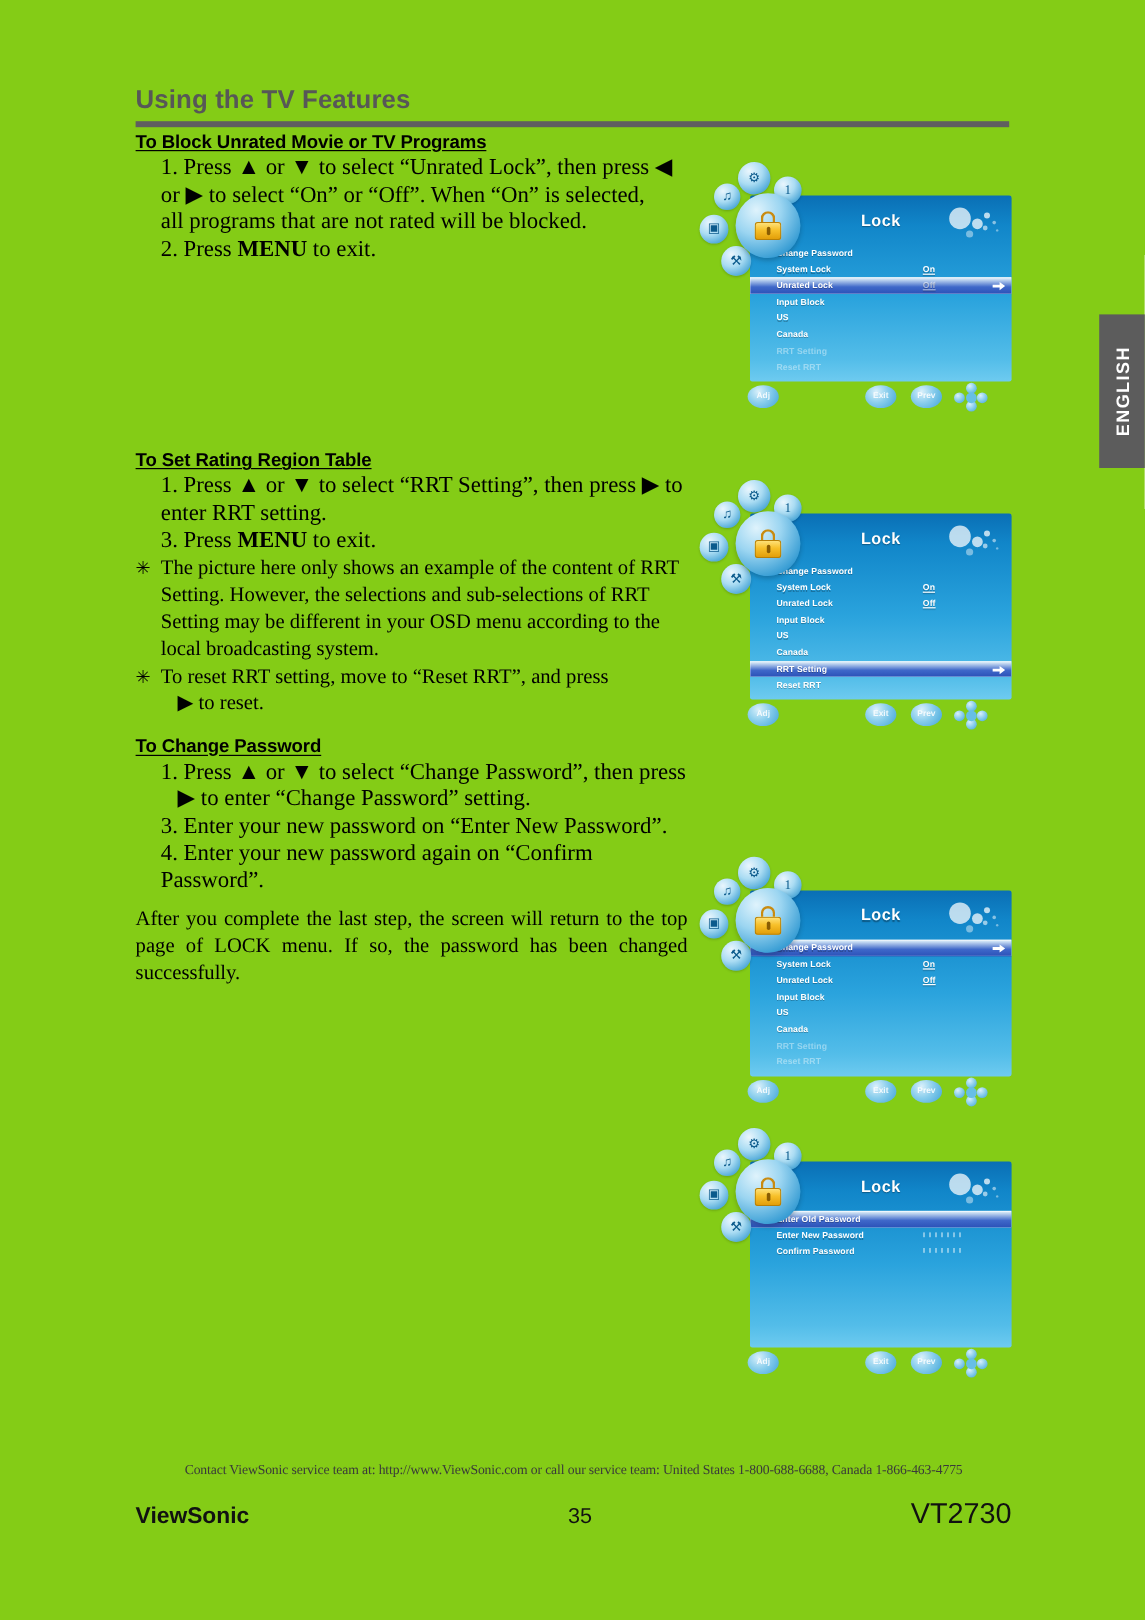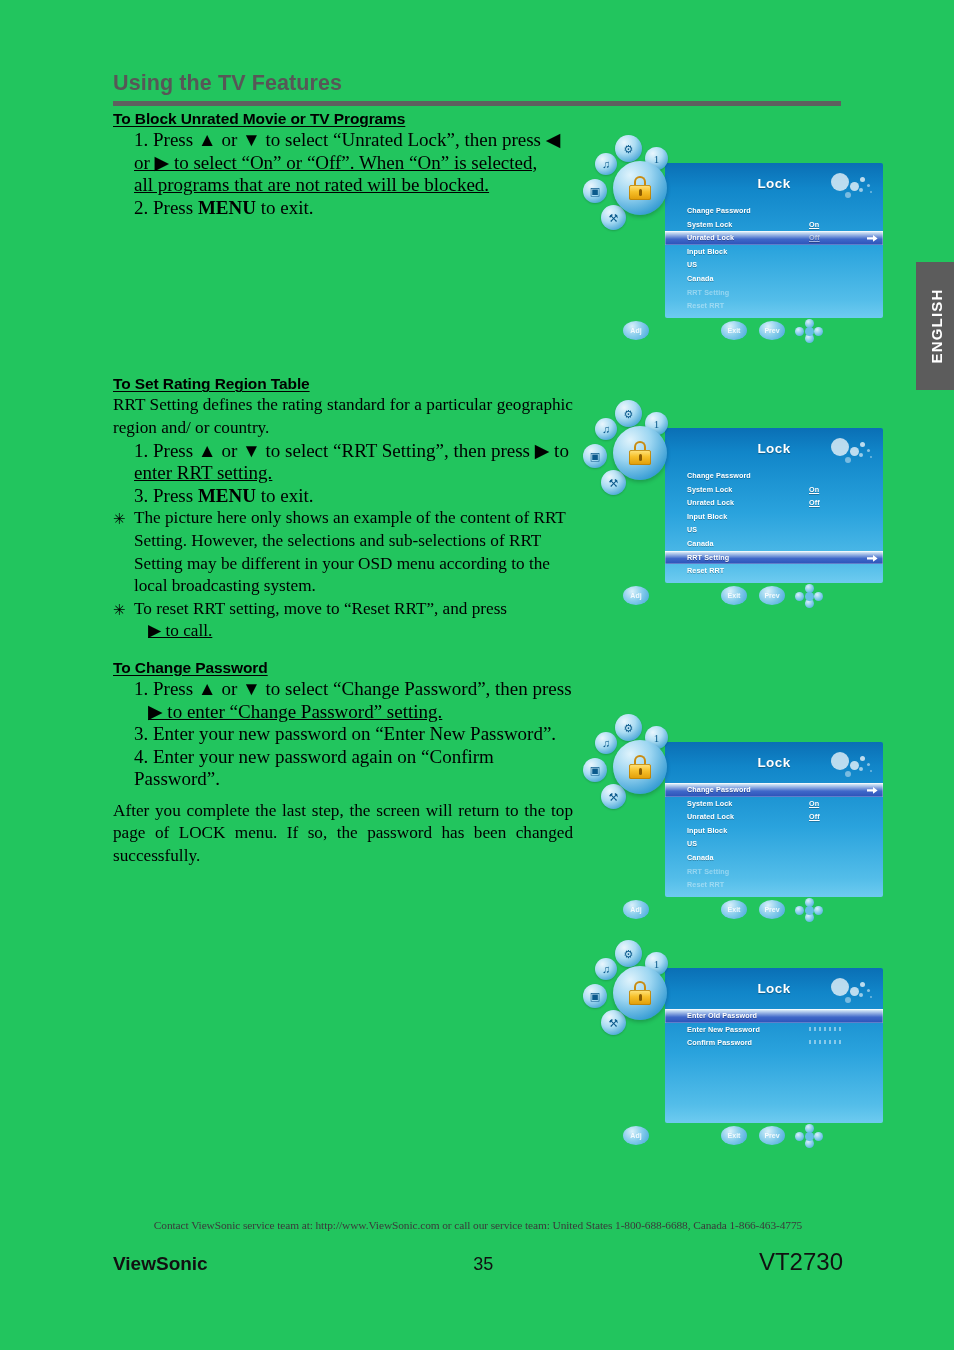--- a/index.html
+++ b/index.html
@@ -2,21 +2,21 @@
 <html><head>
 <meta charset="utf-8">
 <style>
   * { box-sizing: border-box; margin: 0; padding: 0; }
   html, body {
     width: 954px; height: 1350px;
     background: #ffffff;
     font-family: "Liberation Serif", "DejaVu Serif", serif;
     overflow: hidden;
   }
-  .page { position: relative; width: 954px; height: 1350px; background: #22c55e; }
+  .page { position: relative; width: 954px; height: 1350px; background: #84cc16; }
 
   
   .page-header { position: absolute; left: 113px; top: 72px; width: 730px; }
   .page-header h1 {
     font-family: "Liberation Sans", sans-serif;
     font-size: 21.5px; font-weight: bold; color: #575757;
     letter-spacing: .1px; line-height: 1.1;
   }
   .header-rule { margin-top: 5px; width: 728px; height: 5px; background: #5f5f5f; }
 
@@ -46,31 +46,31 @@
     font-size: 17.2px; color: #000; line-height: 22.6px;
     text-align: justify; text-justify: inter-word;
   }
   ol.steps { list-style: none; }
   ol.steps > li {
     font-size: 19px; line-height: 22.6px; color: #000;
     padding-left: 21px; position: relative; text-align: left;
   }
   .note { position: relative; padding-left: 21px; font-size: 17.2px; line-height: 22.6px; }
   .note .star { position: absolute; left: 0; top: 1px; font-size: 15px; }
-  .ind { display: inline-block; text-decoration: underline; }
+  .ind { display: inline-block; }
   b.menu { font-weight: bold; }
   .gap-sm { height: 9px; }
   .gap-md { height: 16px; }
 
   
   .osd { position: absolute; width: 260px; height: 218px; }
   .osd-panel {
     position: absolute; left: 42px; top: 30px; width: 218px; height: 155px;
     background: linear-gradient(180deg,#0a6fb5 0%, #1186c9 16%, #2aa3dd 55%, #53bde9 88%, #6ecbf0 100%);
-    border-radius: 2px; overflow: hidden; margin-left: 40px;
+    border-radius: 2px; overflow: hidden;
   }
   .osd-title {
     position: absolute; left: 0; right: 0; top: 13px; text-align: center;
     font-family: "Liberation Sans", sans-serif;
     font-size: 13.5px; font-weight: bold; color: #ffffff;
     letter-spacing: .4px; text-shadow: 0 1px 1px rgba(0,0,0,.35);
   }
   .osd-bubbles { position: absolute; right: 6px; top: 8px; width: 48px; height: 30px; }
   .osd-bubbles i { position: absolute; display: block; border-radius: 50%;
                    background: rgba(255,255,255,.72); }
@@ -193,38 +193,37 @@
         <li>
           <span>2. Press </span><b class="menu">MENU</b><span> to exit.</span>
         </li>
       </ol>
     </div>
 
     <div style="height:156px"></div>
 
     <div>
       <div class="sec-head">To Set Rating Region Table</div>
-      <div class="body-p">RRT Setting defines the rating standard for a particular geographic region and/ or country.</div>
       <ol class="steps">
         <li>
           <span>1. Press ▲ or ▼ to select “RRT Setting”, then press ▶ to</span><br>
           <span class="ind">enter RRT setting.</span>
         </li>
         <li>
           <span>3. Press </span><b class="menu">MENU</b><span> to exit.</span>
         </li>
       </ol>
       <div class="note">
         <span class="star">✳</span>
         <span>The picture here only shows an example of the content of RRT Setting. However, the selections and sub-selections of RRT Setting may be different in your OSD menu according to the local broadcasting system.</span>
       </div>
       <div class="note">
         <span class="star">✳</span>
         <span>To reset RRT setting, move to “Reset RRT”, and press</span><br>
-        <span class="ind" style="padding-left:14px">▶ to call.</span>
+        <span class="ind" style="padding-left:14px">▶ to reset.</span>
       </div>
     </div>
 
     <div class="gap-md"></div>
 
     <div>
       <div class="sec-head">To Change Password</div>
       <ol class="steps">
         <li>
           <span>1. Press ▲ or ▼ to select “Change Password”, then press</span><br>

